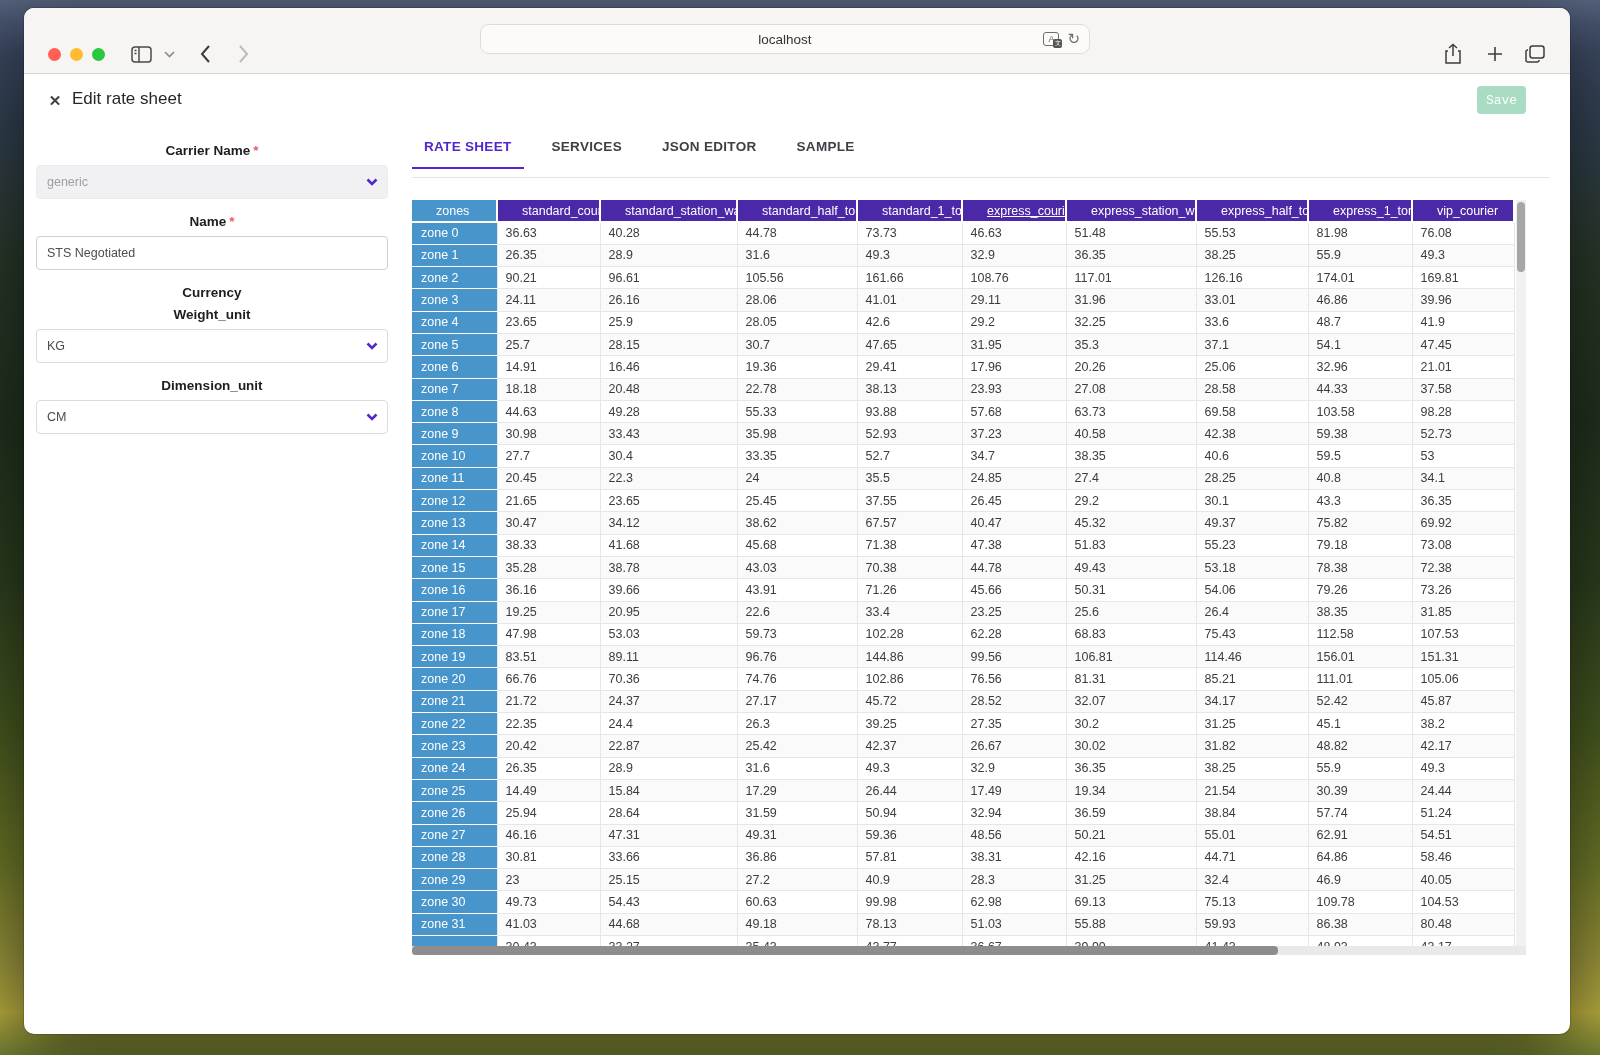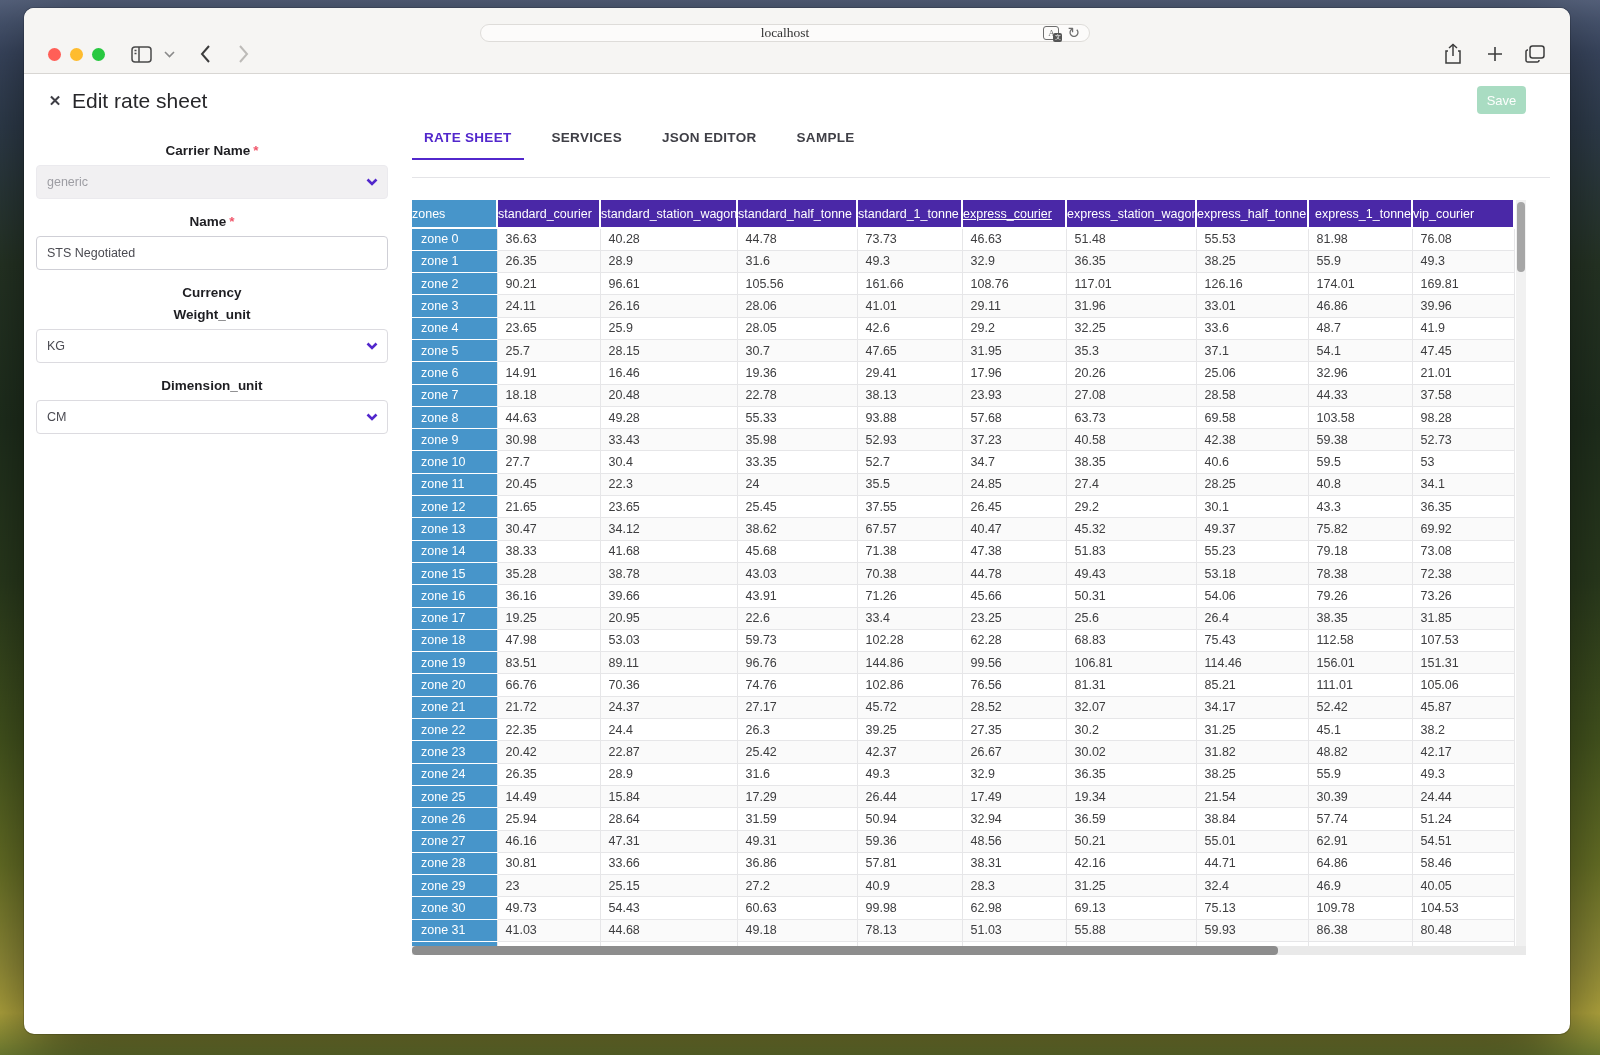--- a/index.html
+++ b/index.html
@@ -28,59 +28,59 @@
   .traffic{ position:absolute; left:24px; top:40px; display:flex; gap:9px; }
   .dot{ width:13px; height:13px; border-radius:50%; }
   .dot.r{ background:#ff5f57; } .dot.y{ background:#febc2e; } .dot.g{ background:#28c840; }
   .chrome-ic{ position:absolute; top:33px; width:26px; height:26px; display:flex; align-items:center; justify-content:center; color:#4a4a4a; }
   .chrome-ic svg{ display:block; }
   .ic-sidebar{ left:104px; }
   .ic-chev{ left:136px; top:38px; width:18px; height:16px; color:#8a8a8a;}
   .ic-back{ left:168px; color:#3c3c3c; }
   .ic-fwd{ left:206px; color:#bdbbb8; }
   .urlbar{
-    position:absolute; left:456px; top:16px; width:610px; height:18px;
+    position:absolute; left:456px; top:16px; width:610px; height:30px;
     background:#fcfbfa; border:1px solid #dedcd9; border-radius:9px;
-    display:flex; align-items:flex-start; justify-content:center;
-    font-size:13.5px; color:#333;font-family:Liberation Serif, serif;
+    display:flex; align-items:center; justify-content:center;
+    font-size:13.5px; color:#333;
   }
   .urlbar .side{ position:absolute; right:9px; top:0; height:100%; display:flex; align-items:center; gap:8px; color:#6e6e6e; }
   .translate-badge{ position:relative; width:16px; height:14px; border:1.4px solid #6e6e6e; border-radius:3px; font-size:9px; line-height:12px; text-align:center; color:#6e6e6e; }
   .translate-badge .sub{ position:absolute; right:-4px; bottom:-3px; width:9px; height:9px; background:#555; border-radius:2px; color:#fff; font-size:6px; line-height:9px; }
   .ic-share{ left:1416px; color:#3c3c3c;}
   .ic-plus{ left:1458px; color:#3c3c3c;}
   .ic-tabs{ left:1498px; color:#3c3c3c;}
   
   .app-header{ position:relative; height:56px; }
   .close-x{ position:absolute; left:20px; top:16px; width:22px; height:22px;
     font-size:15px; font-weight:700; color:#3f3f46; display:flex; align-items:center; justify-content:center; cursor:default;}
-  .page-title{ position:absolute; left:48px; top:15px; font-size:21px; font-weight:500; color:#27272a; }
+  .page-title{ position:absolute; left:48px; top:15px; font-size:17px; font-weight:500; color:#27272a; }
   .save-btn{ position:absolute; right:44px; top:12px; width:49px; height:28px;
-    background:#a9dcc2; color:#fdfefd; border:none; border-radius:4px; font-size:13px; font-family:Liberation Sans, sans-serif; }
+    background:#a9dcc2; color:#fdfefd; border:none; border-radius:4px; font-size:13px; font-family:Liberation Mono, monospace; }
   
   .form-panel{ position:absolute; left:12px; top:135px; width:352px; }
   .f-label{ font-size:13.5px; font-weight:700; color:#1e1e22; margin-bottom:7px;text-align:center; }
   .f-label .req{ color:#f0566a; margin-left:3px; font-weight:700; }
   .control{ position:relative; width:100%; height:28px; border:1px solid #dcdbe0; border-radius:4px;
     background:#fff; font-size:12.5px; color:#4b4b52; display:flex; align-items:center; padding:16px 10px; margin-bottom:15px;}
   .control.disabled{ background:#f1f0f2; border-color:#ebeaee; color:#9d9da3; }
   .control .chev{ position:absolute; right:9px; top:9px; }
   
   .main{ position:absolute; left:388px; top:122px; width:1138px; }
-  .tabs{ display:flex; border-bottom:1px solid #e4e4e7; height:48px; align-items:flex-start; }
+  .tabs{ display:flex; border-bottom:1px solid #e4e4e7; height:48px; align-items:center; }
   .tab{ padding:0 12px 14px 12px; margin-right:16px; font-size:13.5px; font-weight:700; letter-spacing:.3px;
     color:#3f3f46; position:relative; cursor:default; }
   .tab.active{ color:#5227cc; }
   .tab.active::after{ content:""; position:absolute; left:0; right:0; bottom:-1px; height:2.5px; background:#5227cc; }
   
   .table-viewport{ position:relative; margin-top:22px; width:1114px; height:746px; overflow:hidden; }
   table.rates{ border-collapse:collapse; table-layout:fixed; width:1102px; }
   .rates th{
     background:#4a28a7; color:#fff; font-weight:400; font-size:12.5px; text-align:left;
-    height:28px; padding:0 0 0 0; border-right:2px solid #fff; border-bottom:2px solid #fff;
+    height:22px; padding:0 0 0 24px; border-right:2px solid #fff; border-bottom:2px solid #fff;
     white-space:nowrap; overflow:hidden;
   }
   .rates th.zones-th{ background:#4795ca; }
   .rates td{ height:22.3px; font-size:12.5px; color:#3d3d3f; padding:0 0 0 8px;
     border:1px solid #e6e6e8; white-space:nowrap; overflow:hidden; background:#fff; }
   .rates tr:nth-child(even) td.rate-cell{ background:#fafafa; }
   .rates td.zone-cell{ background:#4795ca; color:#fff; border:none; border-bottom:1px solid rgba(255,255,255,.45); padding-left:9px; }
   .rates th:nth-child(1){ width:85px; }
   .rates th:nth-child(2){ width:103px; }
   .rates th:nth-child(3){ width:137px; }

